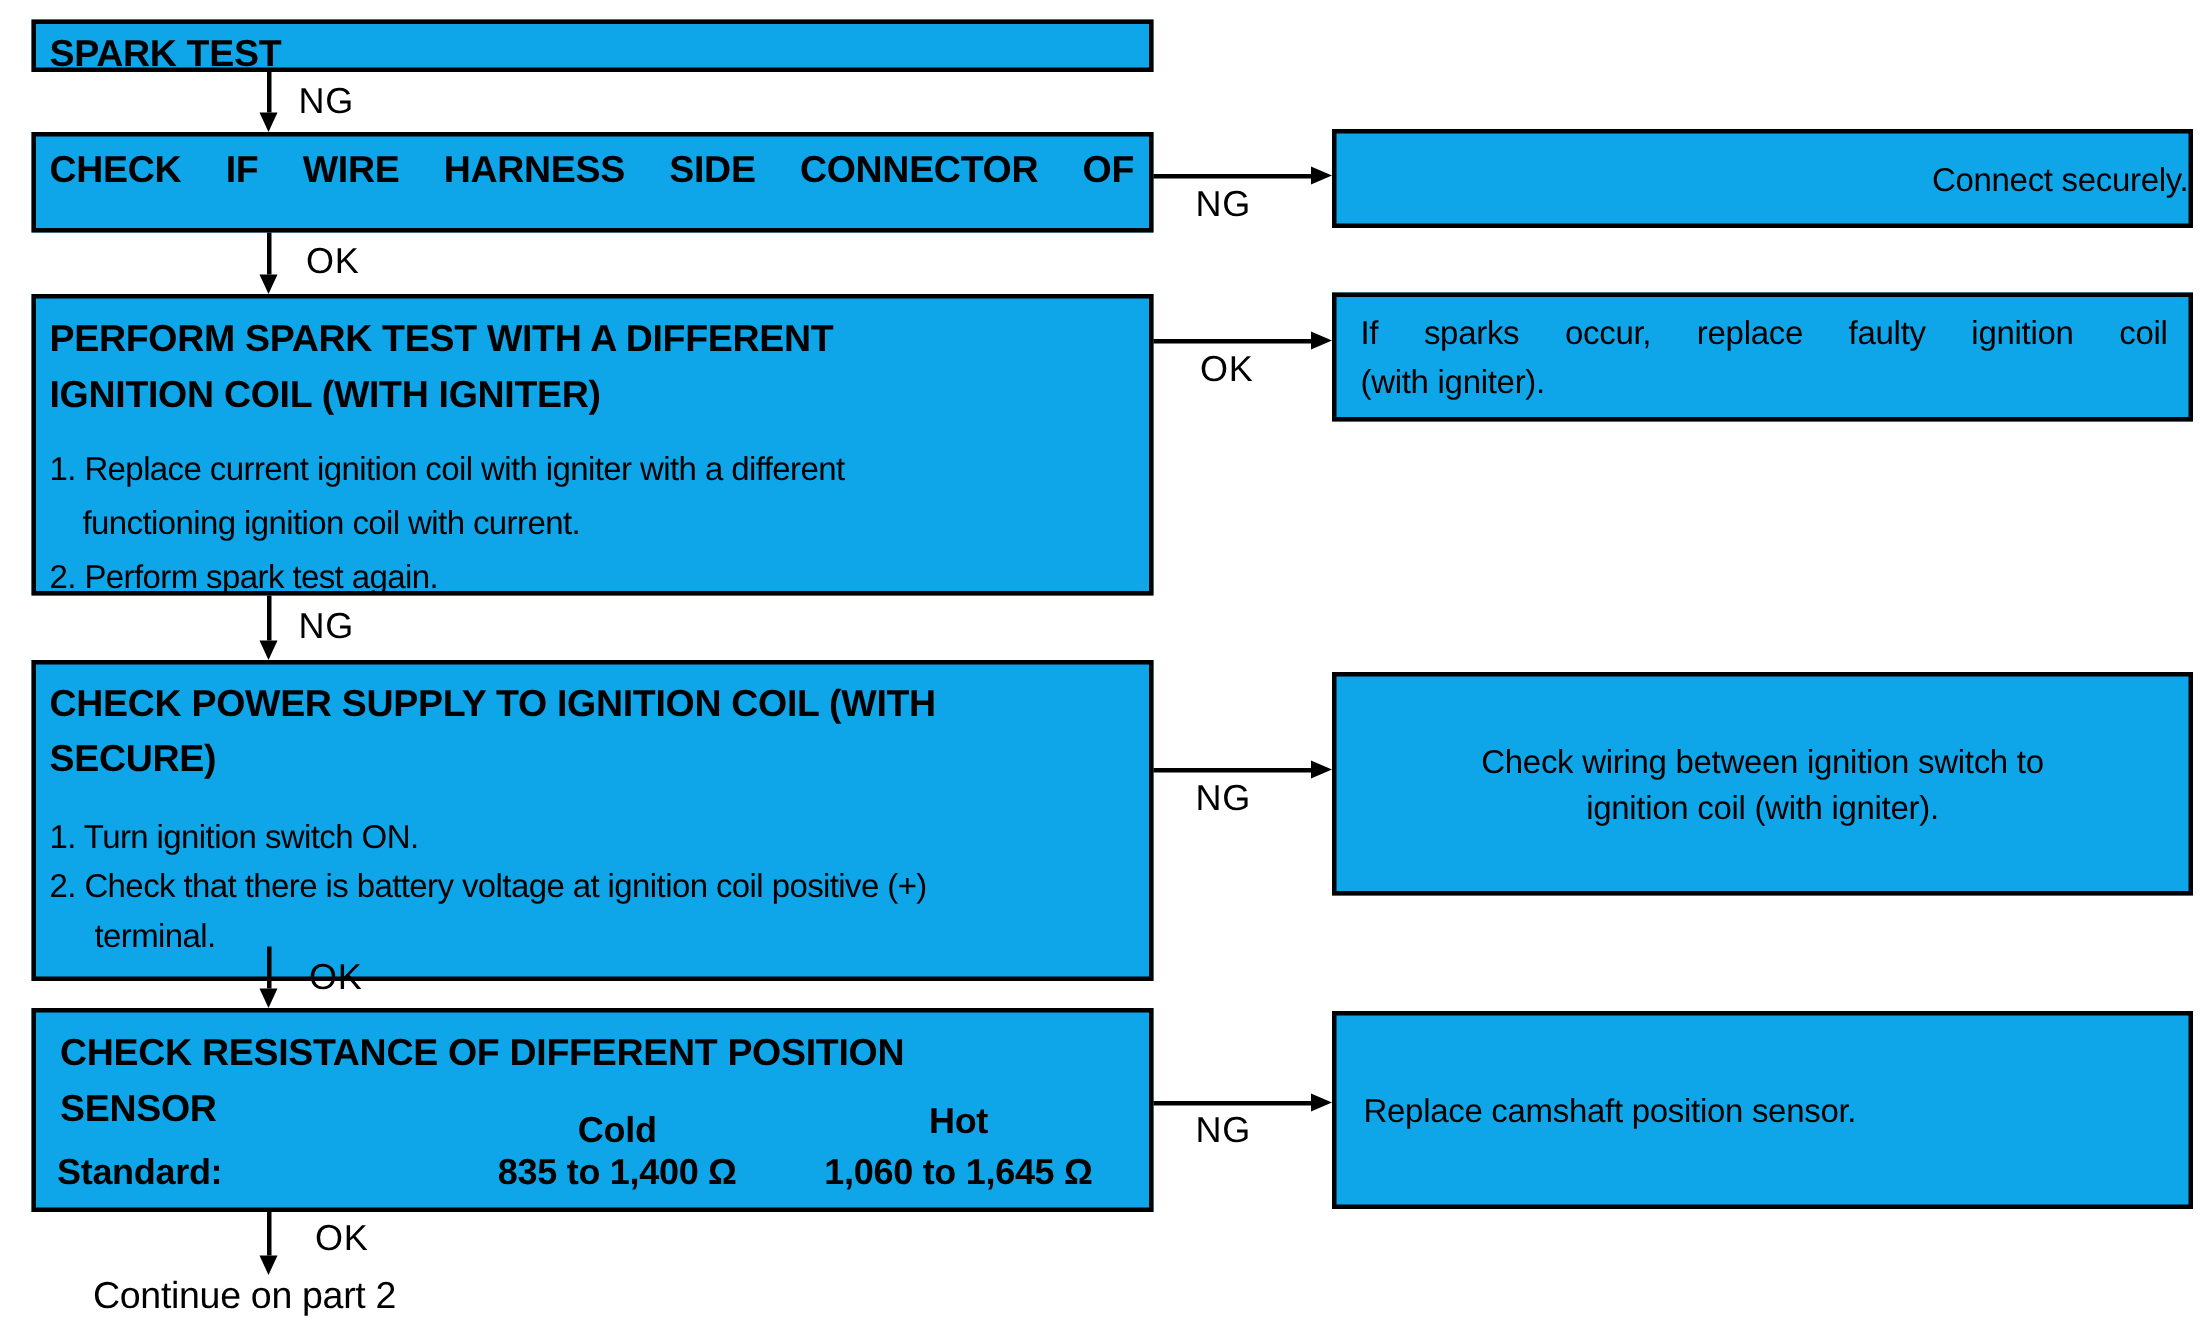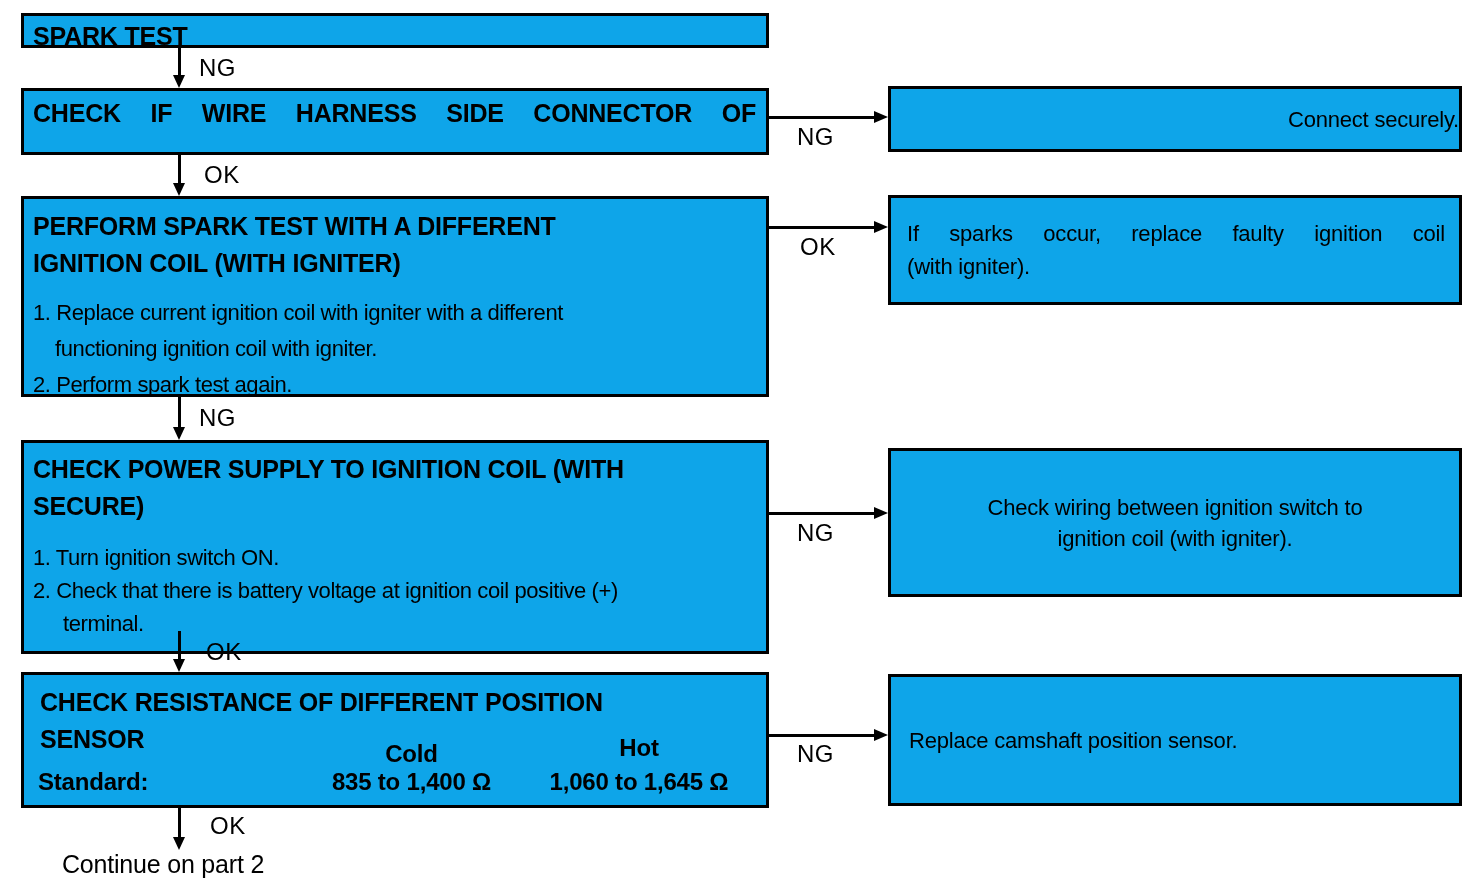--- a/index.html
+++ b/index.html
@@ -75,21 +75,21 @@
 
   <div class="node lbox" style="top:88px;height:67px;padding:4px 10px 0 9px;">
     <div class="head justify">CHECK IF WIRE HARNESS SIDE CONNECTOR OF</div>
   </div>
 
   <div class="node lbox" style="top:196px;height:201px;padding:9px 10px 0 9px;">
     <div class="head">PERFORM SPARK TEST WITH A DIFFERENT</div>
     <div class="head">IGNITION COIL (WITH IGNITER)</div>
     <div class="steps" style="margin-top:13px;line-height:36px;">
       <div>1. Replace current ignition coil with igniter with a different</div>
-      <div class="indent1">functioning ignition coil with igniter.</div>
+      <div class="indent1">functioning ignition coil with current.</div>
       <div>2. Perform spark test again.</div>
     </div>
   </div>
 
   <div class="node lbox" style="top:440px;height:214px;padding:8px 10px 0 9px;">
     <div class="head">CHECK POWER SUPPLY TO IGNITION COIL (WITH</div>
     <div class="head">SECURE)</div>
     <div class="steps" style="margin-top:16px;line-height:33px;">
       <div>1. Turn ignition switch ON.</div>
       <div>2. Check that there is battery voltage at ignition coil positive (+)</div>
@@ -104,21 +104,21 @@
     <div class="std-col" style="left:285px;top:65px;width:205px;">Cold</div>
     <div class="std-col" style="left:285px;top:93px;width:205px;">835 to 1,400 Ω</div>
     <div class="std-col" style="left:495px;top:59px;width:240px;">Hot</div>
     <div class="std-col" style="left:495px;top:93px;width:240px;">1,060 to 1,645 Ω</div>
   </div>
 
   <div class="node rbox" style="top:86px;height:66px;padding-left:16px;text-align:right;">
     <div class="rtext">Connect securely.</div>
   </div>
 
-  <div class="node rbox" style="top:195px;height:110px;padding:0 14px 0 16px;">
+  <div class="node rbox" style="top:195px;height:86px;padding:0 14px 0 16px;">
     <div class="rtext justify" style="line-height:33px;">If sparks occur, replace faulty ignition coil</div>
     <div class="rtext" style="line-height:33px;">(with igniter).</div>
   </div>
 
   <div class="node rbox" style="top:448px;height:149px;align-items:center;">
     <div class="rtext">Check wiring between ignition switch to</div>
     <div class="rtext">ignition coil (with igniter).</div>
   </div>
 
   <div class="node rbox" style="top:674px;height:132px;padding-left:18px;">

